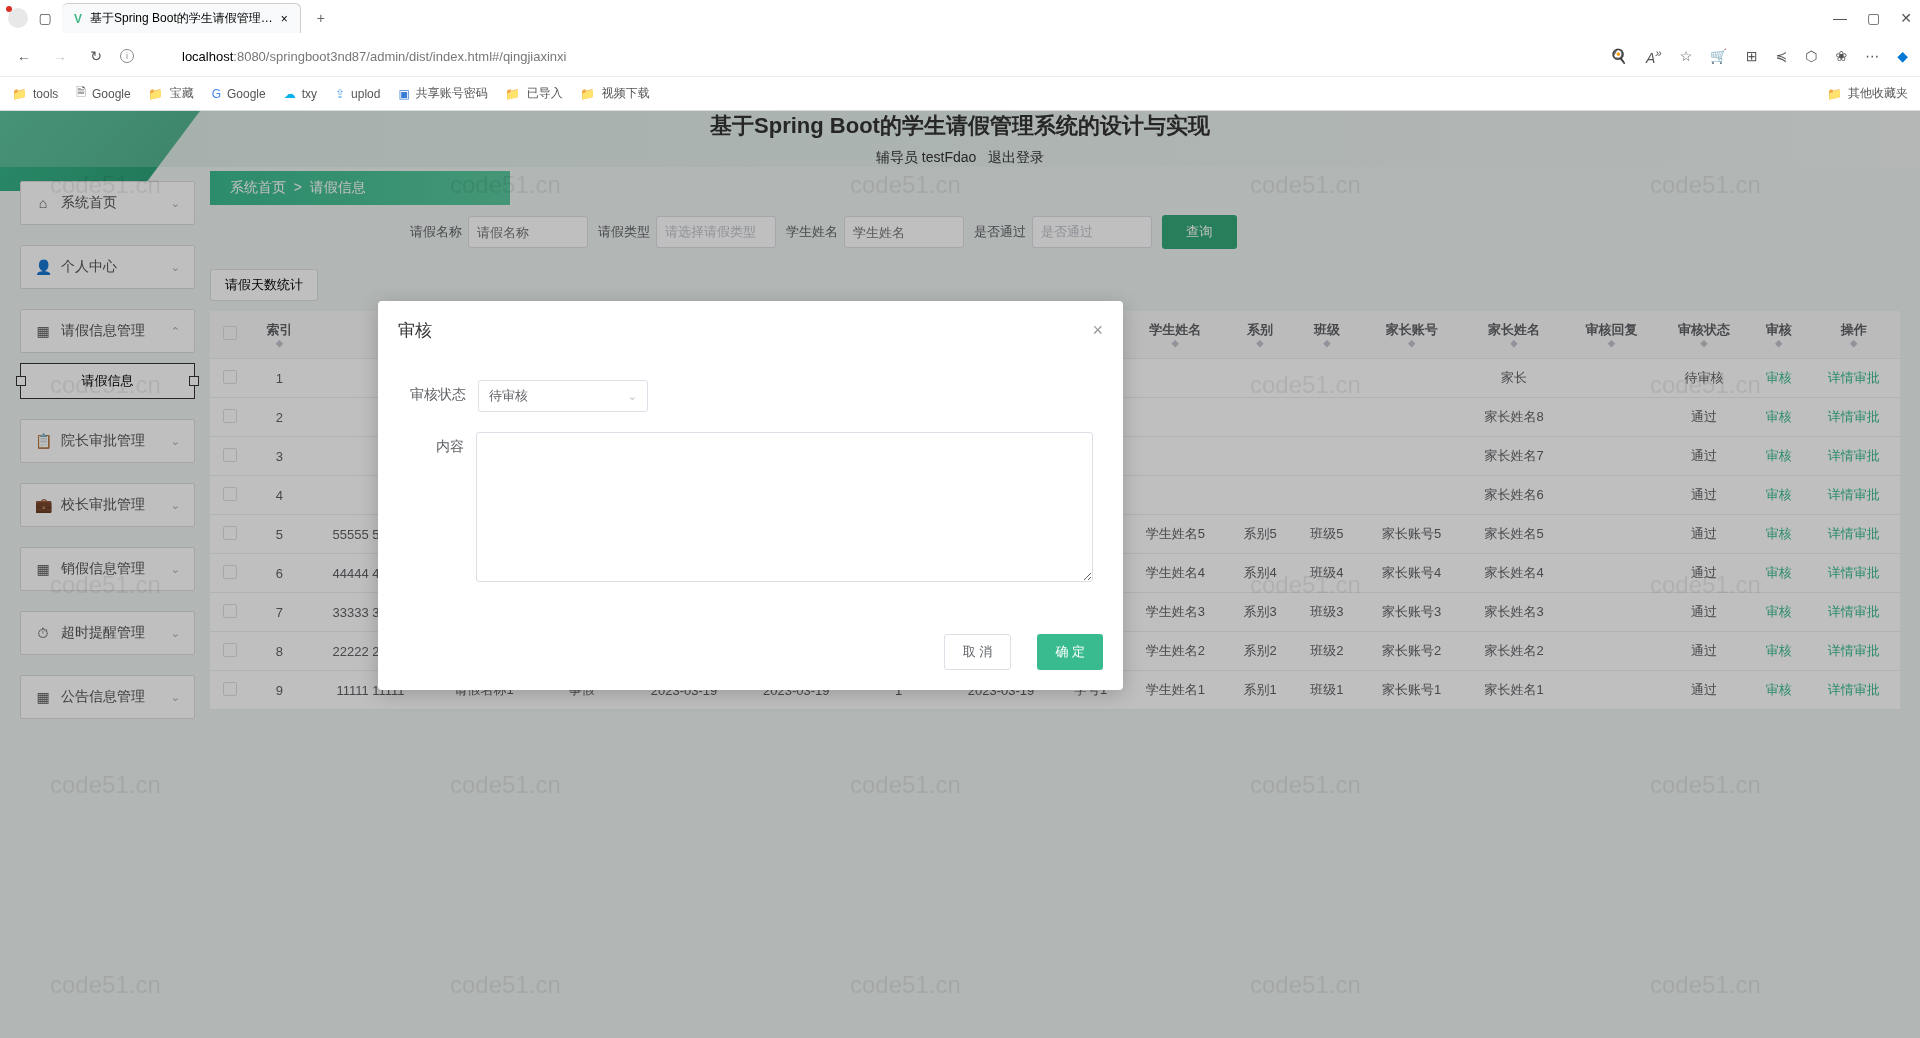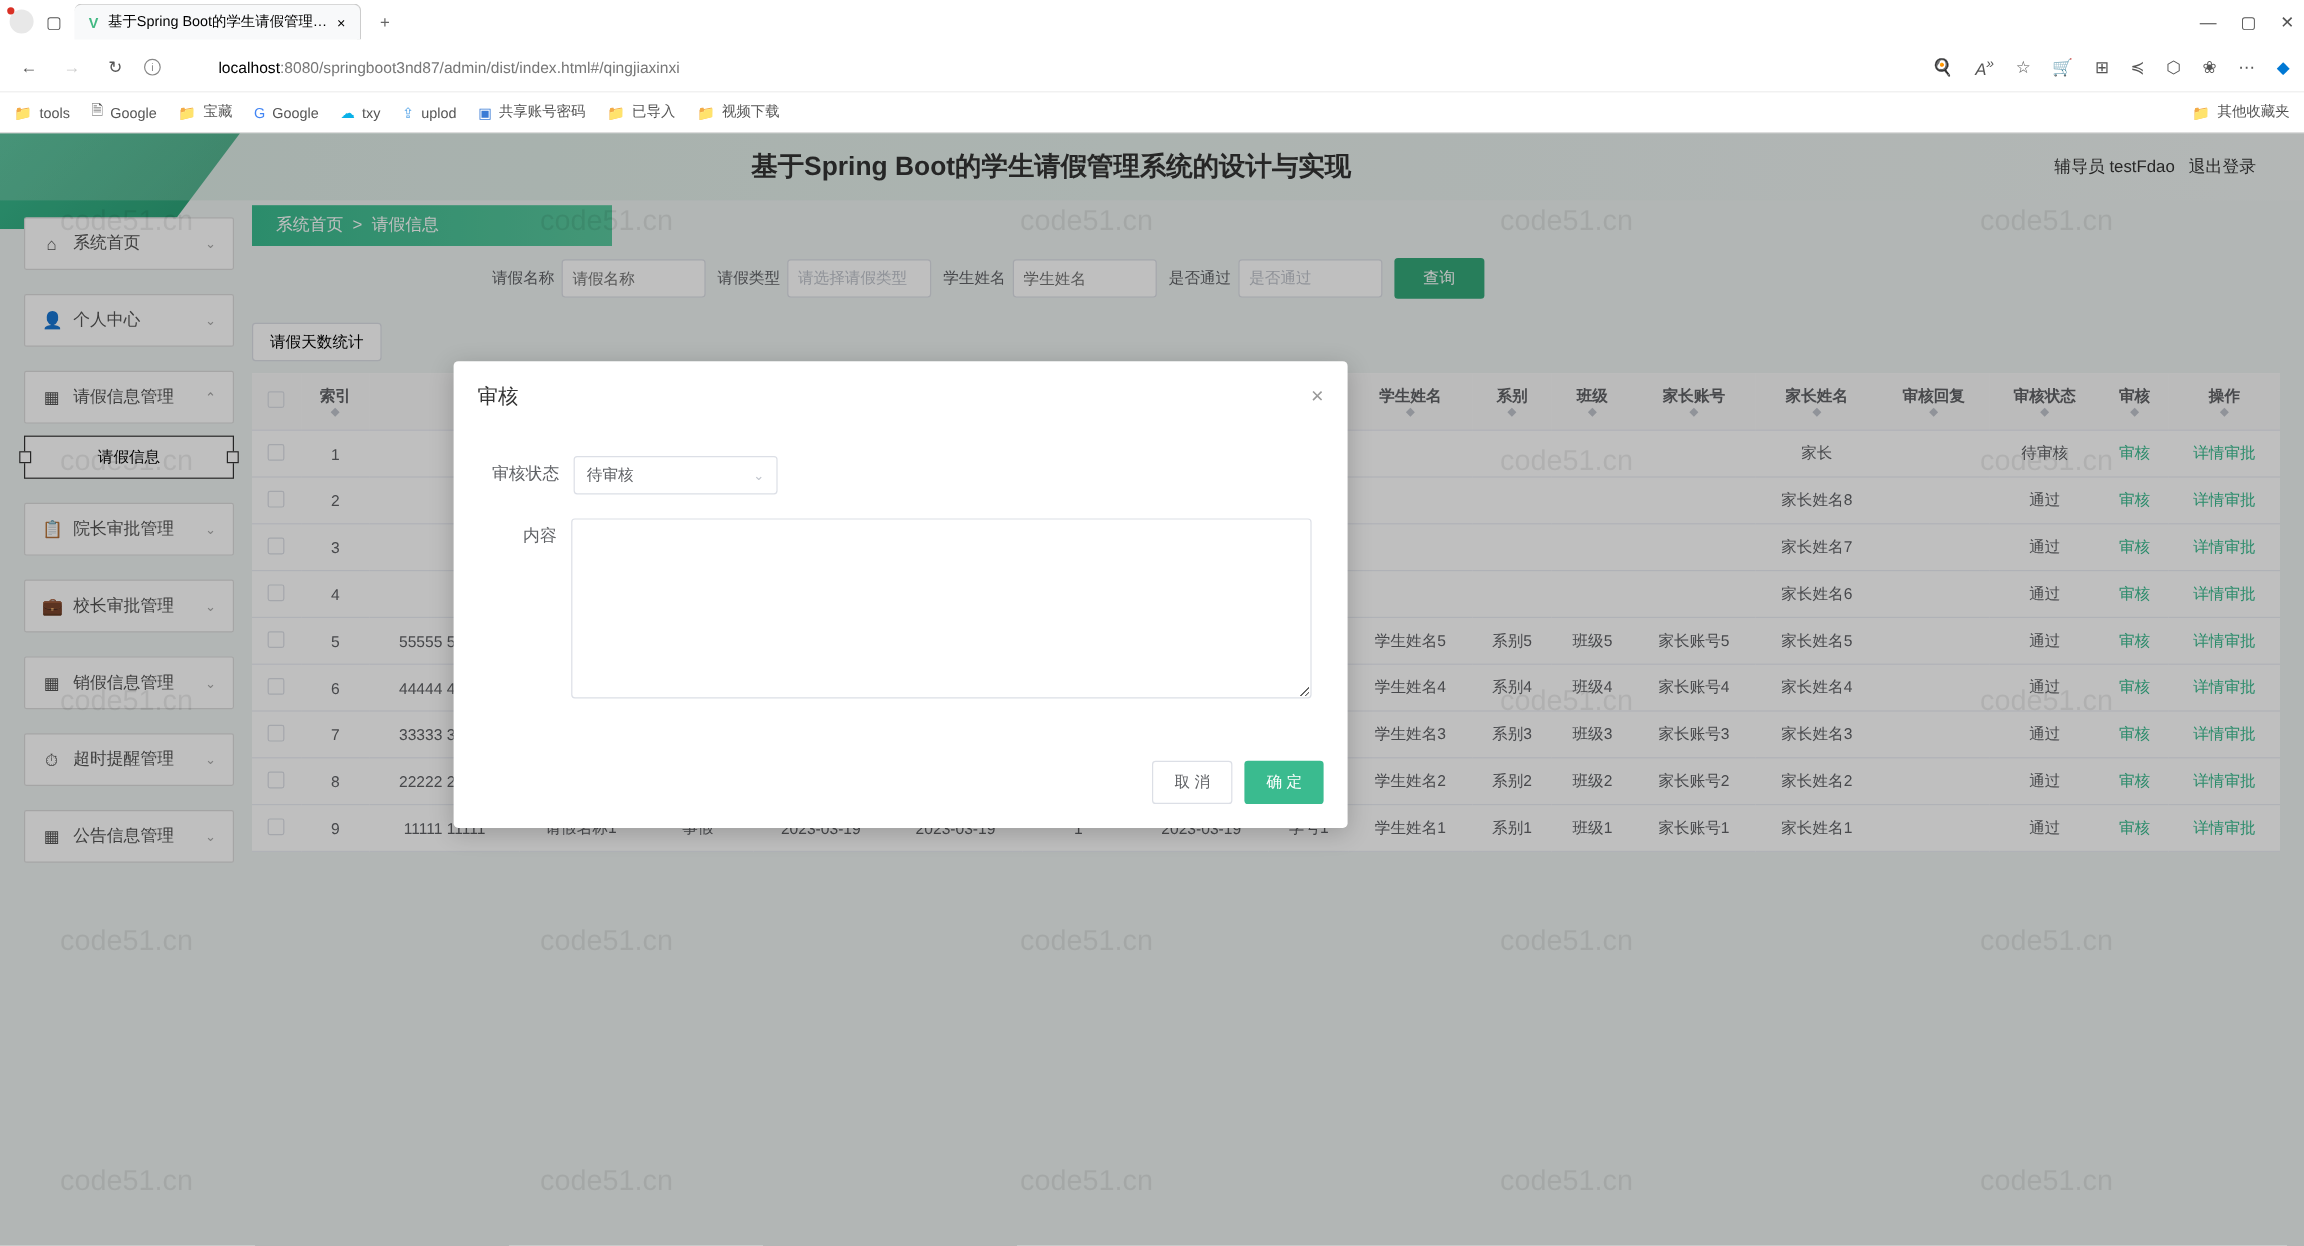--- a/index.html
+++ b/index.html
@@ -31,21 +31,21 @@
 
 
 .app { position: relative; height: calc(1038px - 110px); background: #eef3f2; }
 .app-overlay { position: absolute; inset: 0; background: rgba(0,0,0,0.25); }
 
 
 .watermark { position: absolute; color: rgba(0,0,0,0.08); font-size: 24px; font-weight: 400; pointer-events: none; user-select: none; z-index: 5; }
 .watermark-center { position: absolute; color: #d93025; font-size: 34px; font-weight: bold; z-index: 20; left: 525px; top: 410px; }
 
 
-.app-header { position: relative; height: 56px; display: flex; align-items: center; padding: 0 40px; background: linear-gradient(90deg, rgba(180,220,200,0.3), rgba(255,255,255,0.1)); }
+.app-header { position: relative; height: 56px; display: flex; align-items: center; padding: 0 40px; background: linear-gradient(90deg, rgba(180,220,200,0.3), rgba(255,255,255,0.1)); flex-direction: column; }
 .app-title { flex: 1; text-align: center; font-size: 22px; font-weight: bold; color: #333; }
 .user-info { font-size: 14px; color: #333; }
 .logo-corner { position: absolute; left: 0; top: 0; width: 200px; height: 80px; background: linear-gradient(135deg, #3abb8f, #2a9d73); clip-path: polygon(0 0, 100% 0, 70% 100%, 0 100%); }
 
 
 .sidebar { position: absolute; left: 20px; top: 70px; width: 175px; }
 .menu-item { background: #fff; border: 1px solid #ddd; border-radius: 2px; margin-bottom: 20px; padding: 12px 14px; display: flex; align-items: center; gap: 10px; font-size: 14px; color: #555; }
 .menu-item .chevron { margin-left: auto; color: #aaa; font-size: 11px; }
 .menu-icon { width: 16px; text-align: center; }
 .submenu-item { background: #fff; border: 1px solid #333; padding: 8px 14px; margin: -10px 0 20px 0; font-size: 13px; text-align: center; position: relative; }
@@ -76,21 +76,21 @@
 .dialog { position: absolute; left: 378px; top: 190px; width: 745px; background: #fff; border-radius: 4px; box-shadow: 0 4px 20px rgba(0,0,0,0.2); z-index: 10; }
 .dialog-header { padding: 18px 20px; display: flex; align-items: center; }
 .dialog-title { font-size: 17px; color: #333; }
 .dialog-close { margin-left: auto; color: #999; font-size: 18px; cursor: pointer; }
 .dialog-body { padding: 20px 30px; }
 .form-row { display: flex; align-items: flex-start; margin-bottom: 20px; }
 .form-label { width: 70px; text-align: right; padding-right: 12px; color: #606266; font-size: 14px; padding-top: 6px; }
 .form-select { width: 170px; height: 32px; border: 1px solid #dcdfe6; border-radius: 3px; padding: 0 10px; display: flex; align-items: center; color: #606266; font-size: 13px; }
 .form-select .chev { margin-left: auto; color: #c0c4cc; font-size: 11px; }
 .form-textarea { width: 640px; height: 150px; border: 1px solid #dcdfe6; border-radius: 3px; resize: both; }
-.dialog-footer { padding: 12px 20px 20px; display: flex; justify-content: flex-end; gap: 10px; }
+.dialog-footer { padding: 12px 20px 20px; display: flex; justify-content: flex-end; gap: 26px; }
 .btn-cancel { border: 1px solid #dcdfe6; background: #fff; padding: 8px 18px; border-radius: 3px; font-size: 13px; color: #606266; }
 .btn-confirm { border: none; background: #3abb8f; color: #fff; padding: 8px 18px; border-radius: 3px; font-size: 13px; }
 
 .checkbox { width: 14px; height: 14px; border: 1px solid #dcdfe6; border-radius: 2px; display: inline-block; }
 </style>
 </head>
 <body>
 
 <div class="browser-chrome">
   <div class="title-bar">

